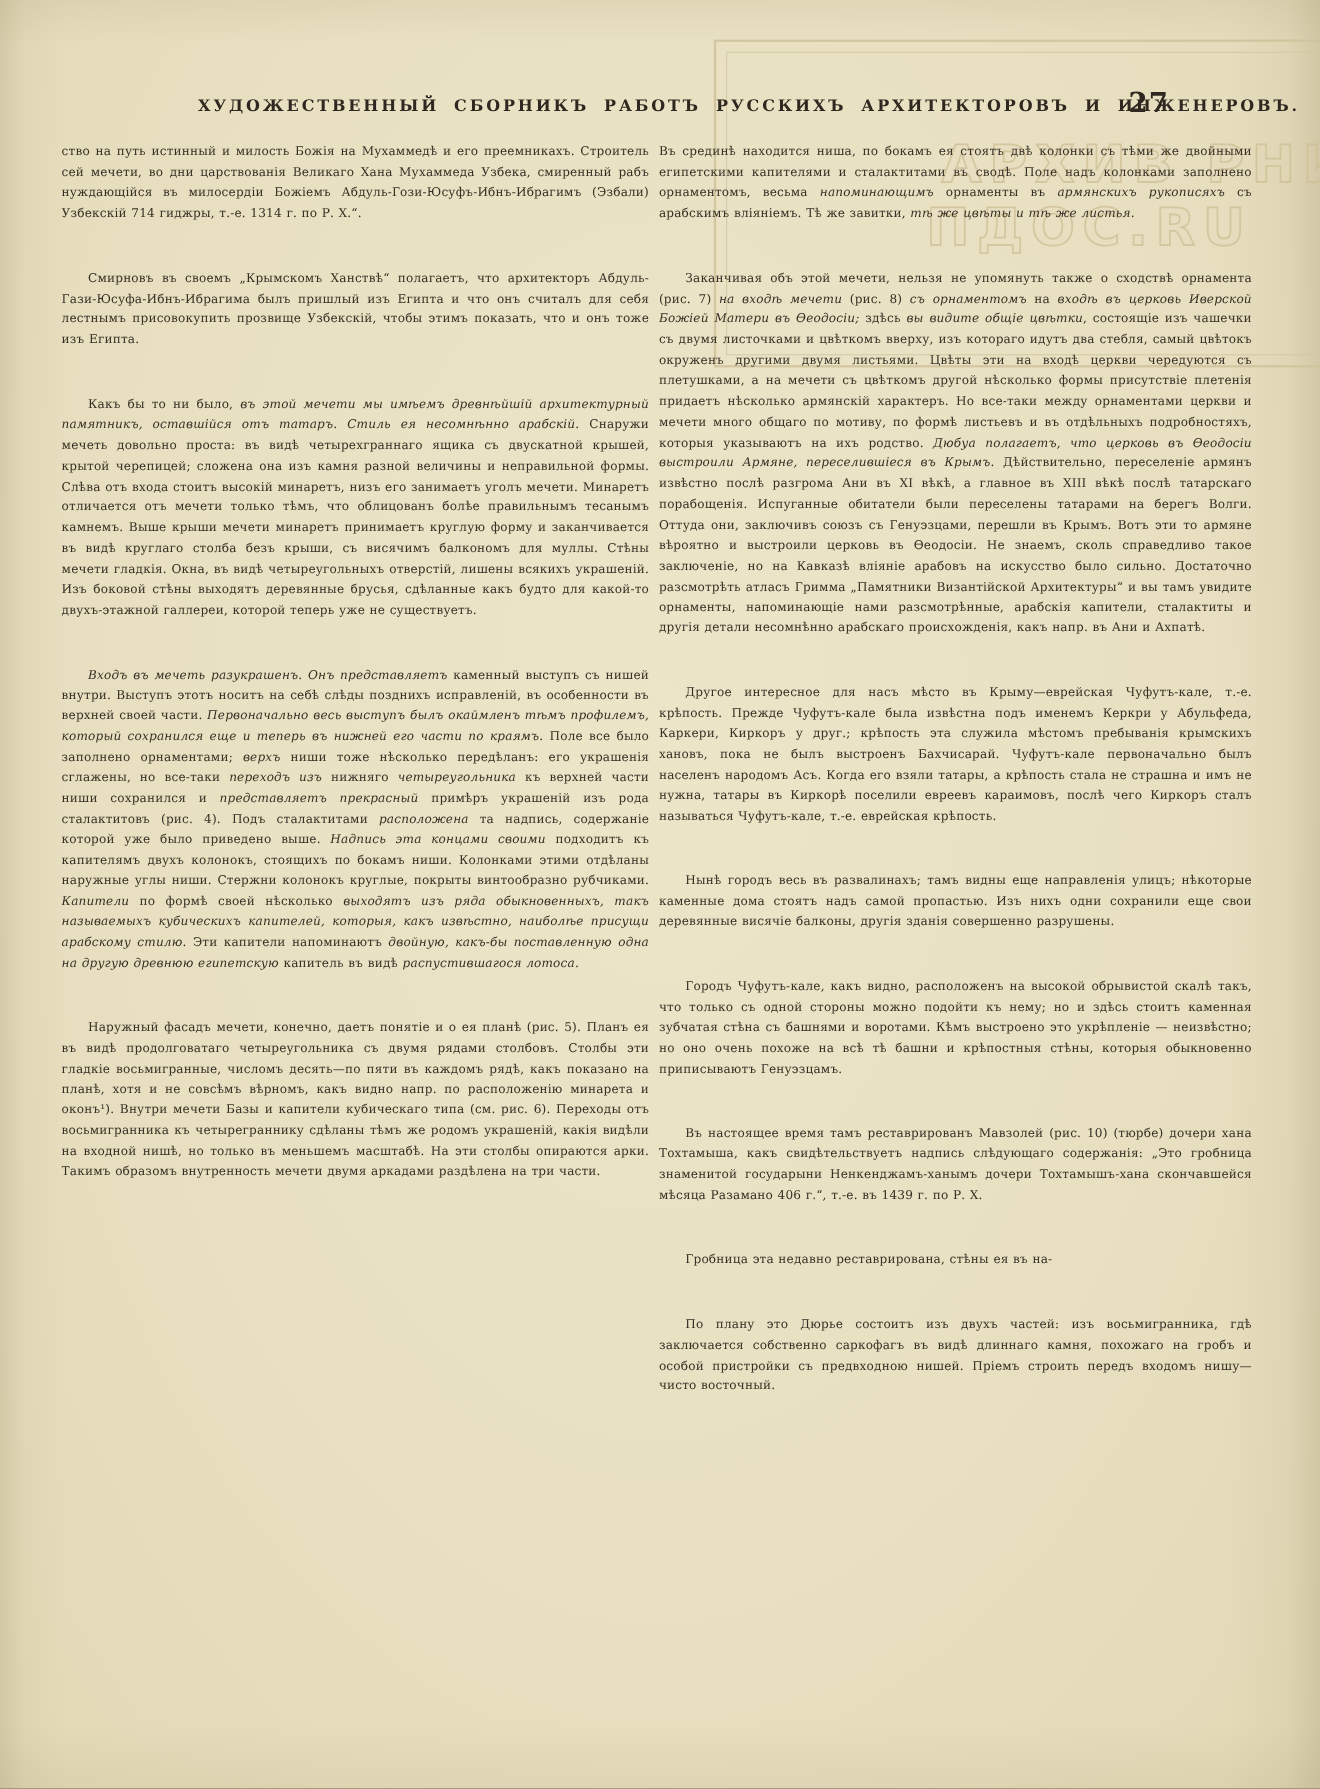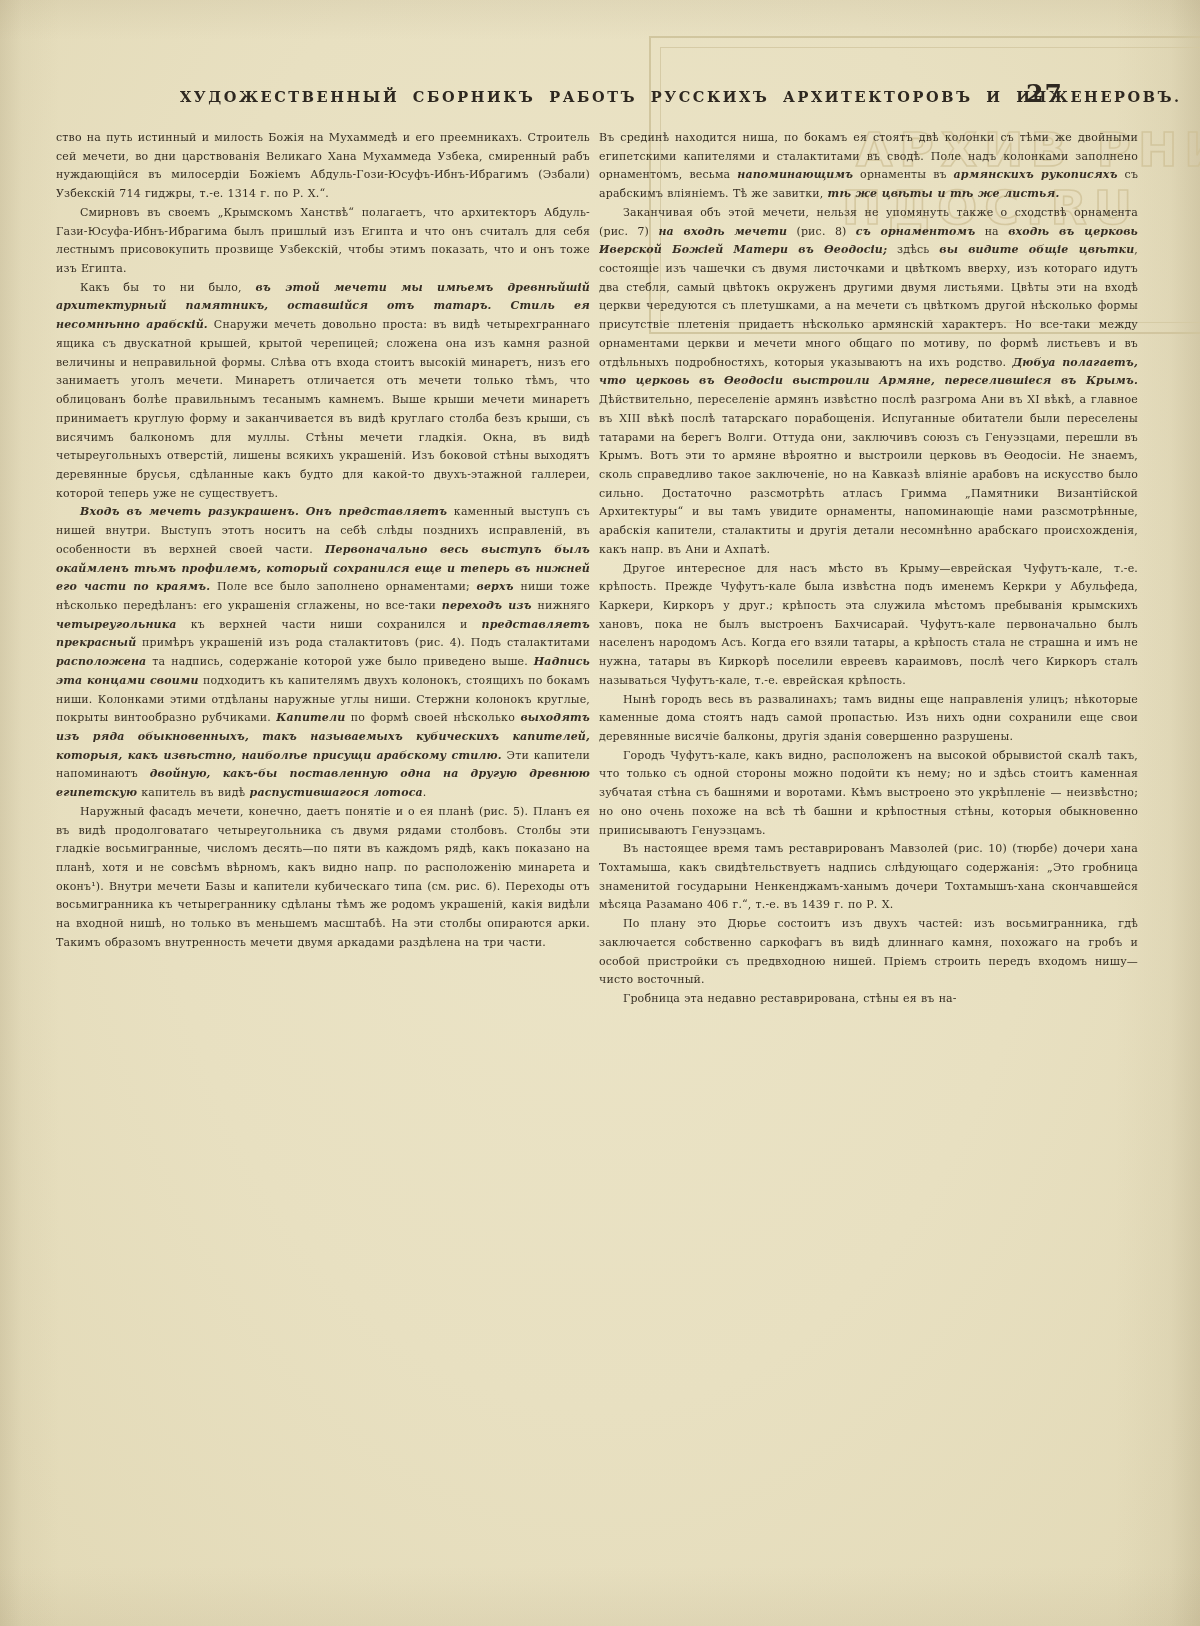--- a/index.html
+++ b/index.html
@@ -63,22 +63,22 @@
     font-size:11px;
     line-height:18.72px;
     text-align:justify;
     letter-spacing:0.15px;
     word-spacing:0.5px;
     overflow:hidden;
   }
   .col-left{left:56px;width:534px;height:1372px;}
   .col-right{left:599px;width:539px;height:1474px;}
   .para{margin:0;text-indent:0;}
-  .para.indent{text-indent:24px;}
-  .it{font-style:italic;font-weight:bold;}
+  .para.indent{text-indent:24px;margin-top:40px;}
+  .it{font-style:italic;}
 </style>
 </head>
 <body>
 
 <div class="page">
 
   <div class="stamp">
     <div class="inner"></div>
   </div>
 
@@ -95,17 +95,17 @@
       <p class="para indent"><span class="it">Входъ въ мечеть разукрашенъ. Онъ представляетъ</span><span> каменный выступъ съ нишей внутри. Выступъ этотъ носитъ на себѣ слѣды позднихъ исправленій, въ особенности въ верхней своей части. </span><span class="it">Первоначально весь выступъ былъ окаймленъ тѣмъ профилемъ, который сохранился еще и теперь въ нижней его части по краямъ.</span><span> Поле все было заполнено орнаментами; </span><span class="it">верхъ</span><span> ниши тоже нѣсколько передѣланъ: его украшенія сглажены, но все-таки </span><span class="it">переходъ изъ</span><span> нижняго </span><span class="it">четыреугольника</span><span> къ верхней части ниши сохранился и </span><span class="it">представляетъ прекрасный</span><span> примѣръ украшеній изъ рода сталактитовъ (рис. 4). Подъ сталактитами </span><span class="it">расположена</span><span> та надпись, содержаніе которой уже было приведено выше. </span><span class="it">Надпись эта концами своими</span><span> подходитъ къ капителямъ двухъ колонокъ, стоящихъ по бокамъ ниши. Колонками этими отдѣланы наружные углы ниши. Стержни колонокъ круглые, покрыты винтообразно рубчиками. </span><span class="it">Капители</span><span> по формѣ своей нѣсколько </span><span class="it">выходятъ изъ ряда обыкновенныхъ, такъ называемыхъ кубическихъ капителей, которыя, какъ извѣстно, наиболѣе присущи арабскому стилю.</span><span> Эти капители напоминаютъ </span><span class="it">двойную, какъ-бы поставленную одна на другую древнюю египетскую</span><span> капитель въ видѣ </span><span class="it">распустившагося лотоса</span><span>.</span></p>
       <p class="para indent"><span>Наружный фасадъ мечети, конечно, даетъ понятіе и о ея планѣ (рис. 5). Планъ ея въ видѣ продолговатаго четыреугольника съ двумя рядами столбовъ. Столбы эти гладкіе восьмигранные, числомъ десять—по пяти въ каждомъ рядѣ, какъ показано на планѣ, хотя и не совсѣмъ вѣрномъ, какъ видно напр. по расположенію минарета и оконъ¹). Внутри мечети Базы и капители кубическаго типа (см. рис. 6). Переходы отъ восьмигранника къ четыреграннику сдѣланы тѣмъ же родомъ украшеній, какія видѣли на входной нишѣ, но только въ меньшемъ масштабѣ. На эти столбы опираются арки. Такимъ образомъ внутренность мечети двумя аркадами раздѣлена на три части.</span></p>
     </div>
   <div class="col col-right" id="col-right">
       <p class="para"><span>Въ срединѣ находится ниша, по бокамъ ея стоятъ двѣ колонки съ тѣми же двойными египетскими капителями и сталактитами въ сводѣ. Поле надъ колонками заполнено орнаментомъ, весьма </span><span class="it">напоминающимъ</span><span> орнаменты въ </span><span class="it">армянскихъ рукописяхъ</span><span> съ арабскимъ вліяніемъ. Тѣ же завитки, </span><span class="it">тѣ же цвѣты и тѣ же листья.</span></p>
       <p class="para indent"><span>Заканчивая объ этой мечети, нельзя не упомянуть также о сходствѣ орнамента (рис. 7) </span><span class="it">на входѣ мечети</span><span> (рис. 8) </span><span class="it">съ орнаментомъ</span><span> на </span><span class="it">входѣ въ церковь Иверской Божіей Матери въ Ѳеодосіи;</span><span> здѣсь </span><span class="it">вы видите общіе цвѣтки</span><span>, состоящіе изъ чашечки съ двумя листочками и цвѣткомъ вверху, изъ котораго идутъ два стебля, самый цвѣтокъ окруженъ другими двумя листьями. Цвѣты эти на входѣ церкви чередуются съ плетушками, а на мечети съ цвѣткомъ другой нѣсколько формы присутствіе плетенія придаетъ нѣсколько армянскій характеръ. Но все-таки между орнаментами церкви и мечети много общаго по мотиву, по формѣ листьевъ и въ отдѣльныхъ подробностяхъ, которыя указываютъ на ихъ родство. </span><span class="it">Дюбуа полагаетъ, что церковь въ Ѳеодосіи выстроили Армяне, переселившіеся въ Крымъ.</span><span> Дѣйствительно, переселеніе армянъ извѣстно послѣ разгрома Ани въ XI вѣкѣ, а главное въ XIII вѣкѣ послѣ татарскаго порабощенія. Испуганные обитатели были переселены татарами на берегъ Волги. Оттуда они, заключивъ союзъ съ Генуэзцами, перешли въ Крымъ. Вотъ эти то армяне вѣроятно и выстроили церковь въ Ѳеодосіи. Не знаемъ, сколь справедливо такое заключеніе, но на Кавказѣ вліяніе арабовъ на искусство было сильно. Достаточно разсмотрѣть атласъ Гримма „Памятники Византійской Архитектуры“ и вы тамъ увидите орнаменты, напоминающіе нами разсмотрѣнные, арабскія капители, сталактиты и другія детали несомнѣнно арабскаго происхожденія, какъ напр. въ Ани и Ахпатѣ.</span></p>
       <p class="para indent"><span>Другое интересное для насъ мѣсто въ Крыму—еврейская Чуфутъ-кале, т.-е. крѣпость. Прежде Чуфутъ-кале была извѣстна подъ именемъ Керкри у Абульфеда, Каркери, Киркоръ у друг.; крѣпость эта служила мѣстомъ пребыванія крымскихъ хановъ, пока не былъ выстроенъ Бахчисарай. Чуфутъ-кале первоначально былъ населенъ народомъ Асъ. Когда его взяли татары, а крѣпость стала не страшна и имъ не нужна, татары въ Киркорѣ поселили евреевъ караимовъ, послѣ чего Киркоръ сталъ называться Чуфутъ-кале, т.-е. еврейская крѣпость.</span></p>
       <p class="para indent"><span>Нынѣ городъ весь въ развалинахъ; тамъ видны еще направленія улицъ; нѣкоторые каменные дома стоятъ надъ самой пропастью. Изъ нихъ одни сохранили еще свои деревянные висячіе балконы, другія зданія совершенно разрушены.</span></p>
       <p class="para indent"><span>Городъ Чуфутъ-кале, какъ видно, расположенъ на высокой обрывистой скалѣ такъ, что только съ одной стороны можно подойти къ нему; но и здѣсь стоитъ каменная зубчатая стѣна съ башнями и воротами. Кѣмъ выстроено это укрѣпленіе — неизвѣстно; но оно очень похоже на всѣ тѣ башни и крѣпостныя стѣны, которыя обыкновенно приписываютъ Генуэзцамъ.</span></p>
       <p class="para indent"><span>Въ настоящее время тамъ реставрированъ Мавзолей (рис. 10) (тюрбе) дочери хана Тохтамыша, какъ свидѣтельствуетъ надпись слѣдующаго содержанія: „Это гробница знаменитой государыни Ненкенджамъ-ханымъ дочери Тохтамышъ-хана скончавшейся мѣсяца Разамано 406 г.“, т.-е. въ 1439 г. по Р. Х.</span></p>
+      <p class="para indent"><span>Гробница эта недавно реставрирована, стѣны ея въ на-</span></p>
       <p class="para indent"><span>По плану это Дюрье состоитъ изъ двухъ частей: изъ восьмигранника, гдѣ заключается собственно саркофагъ въ видѣ длиннаго камня, похожаго на гробъ и особой пристройки съ предвходною нишей. Пріемъ строить передъ входомъ нишу—чисто восточный.</span></p>
-      <p class="para indent"><span>Гробница эта недавно реставрирована, стѣны ея въ на-</span></p>
     </div>
 
 </div>
 
 </body></html>

